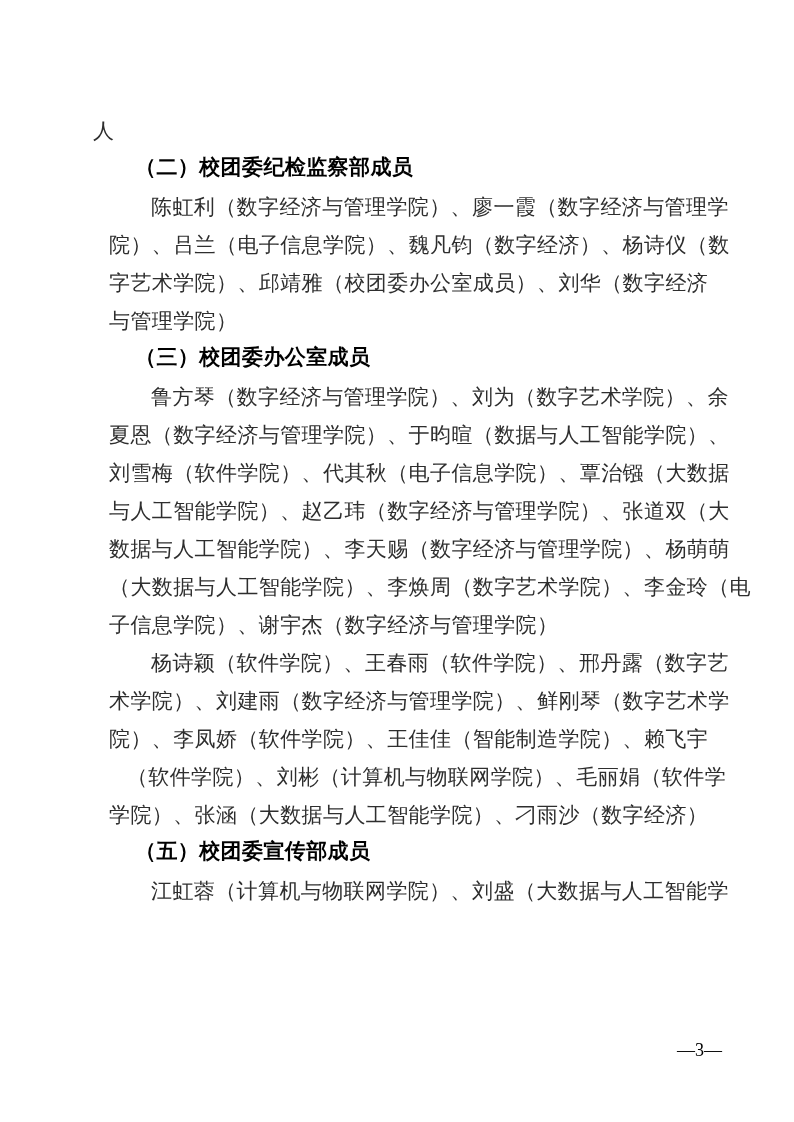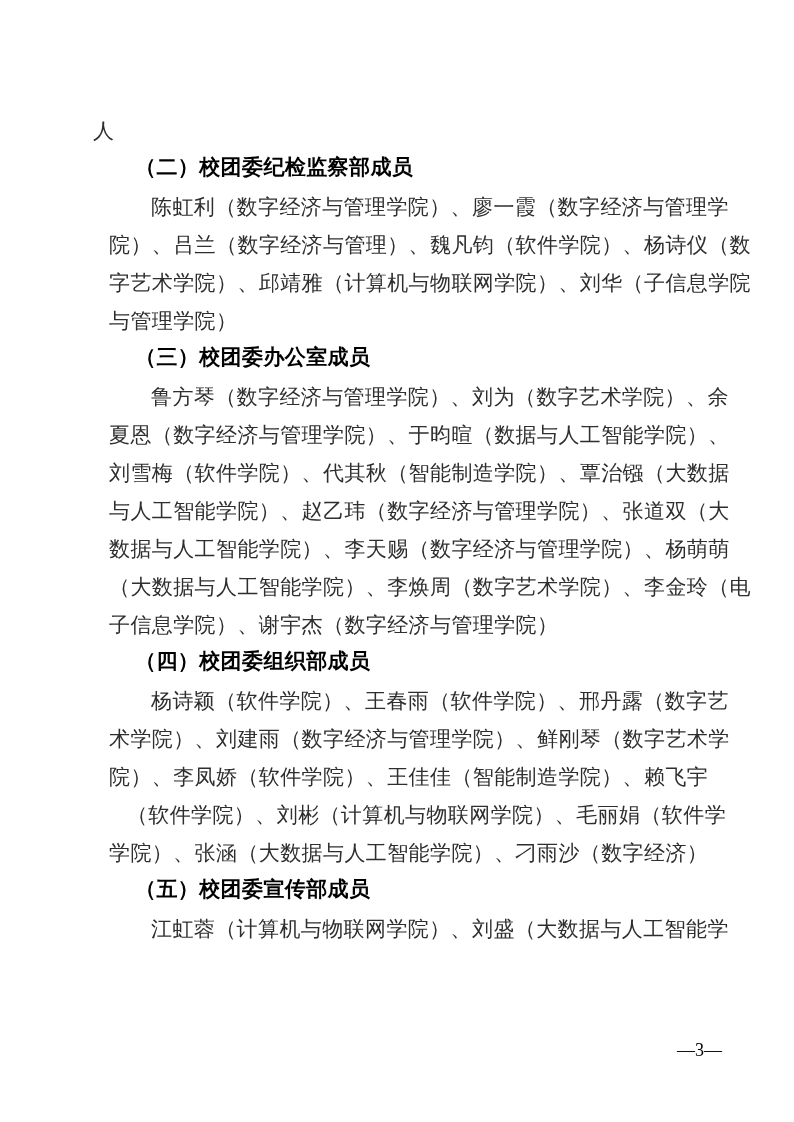--- a/index.html
+++ b/index.html
@@ -55,41 +55,40 @@
 
 <div class="page">
   <div class="doc-body">
 
     <div class="orphan-line">人</div>
 
     <section>
       <h2 class="heading">（二）校团委纪检监察部成员</h2>
       <div class="para">
           <div class="line">陈虹利（数字经济与管理学院）、廖一霞（数字经济与管理学</div>
-          <div class="line">院）、吕兰（数字经济与管理）、魏凡钧（软件学院）、杨诗仪（数</div>
-          <div class="line">字艺术学院）、邱靖雅（计算机与物联网学院）、刘华（子信息学院</div>
+          <div class="line">院）、吕兰（电子信息学院）、魏凡钧（数字经济）、杨诗仪（数</div>
+          <div class="line">字艺术学院）、邱靖雅（校团委办公室成员）、刘华（数字经济</div>
           <div class="line">与管理学院）</div>
         </div>
     </section>
 
     <section>
       <h2 class="heading">（三）校团委办公室成员</h2>
       <div class="para">
           <div class="line">鲁方琴（数字经济与管理学院）、刘为（数字艺术学院）、余</div>
           <div class="line">夏恩（数字经济与管理学院）、于昀暄（数据与人工智能学院）、</div>
-          <div class="line">刘雪梅（软件学院）、代其秋（智能制造学院）、覃治镪（大数据</div>
+          <div class="line">刘雪梅（软件学院）、代其秋（电子信息学院）、覃治镪（大数据</div>
           <div class="line">与人工智能学院）、赵乙玮（数字经济与管理学院）、张道双（大</div>
           <div class="line">数据与人工智能学院）、李天赐（数字经济与管理学院）、杨萌萌</div>
           <div class="line">（大数据与人工智能学院）、李焕周（数字艺术学院）、李金玲（电</div>
           <div class="line">子信息学院）、谢宇杰（数字经济与管理学院）</div>
         </div>
     </section>
 
     <section>
-      <h2 class="heading">（四）校团委组织部成员</h2>
       <div class="para">
           <div class="line">杨诗颖（软件学院）、王春雨（软件学院）、邢丹露（数字艺</div>
           <div class="line">术学院）、刘建雨（数字经济与管理学院）、鲜刚琴（数字艺术学</div>
           <div class="line">院）、李凤娇（软件学院）、王佳佳（智能制造学院）、赖飞宇</div>
           <div class="line line-indent-small">（软件学院）、刘彬（计算机与物联网学院）、毛丽娟（软件学</div>
           <div class="line">学院）、张涵（大数据与人工智能学院）、刁雨沙（数字经济）</div>
         </div>
     </section>
 
     <section>

